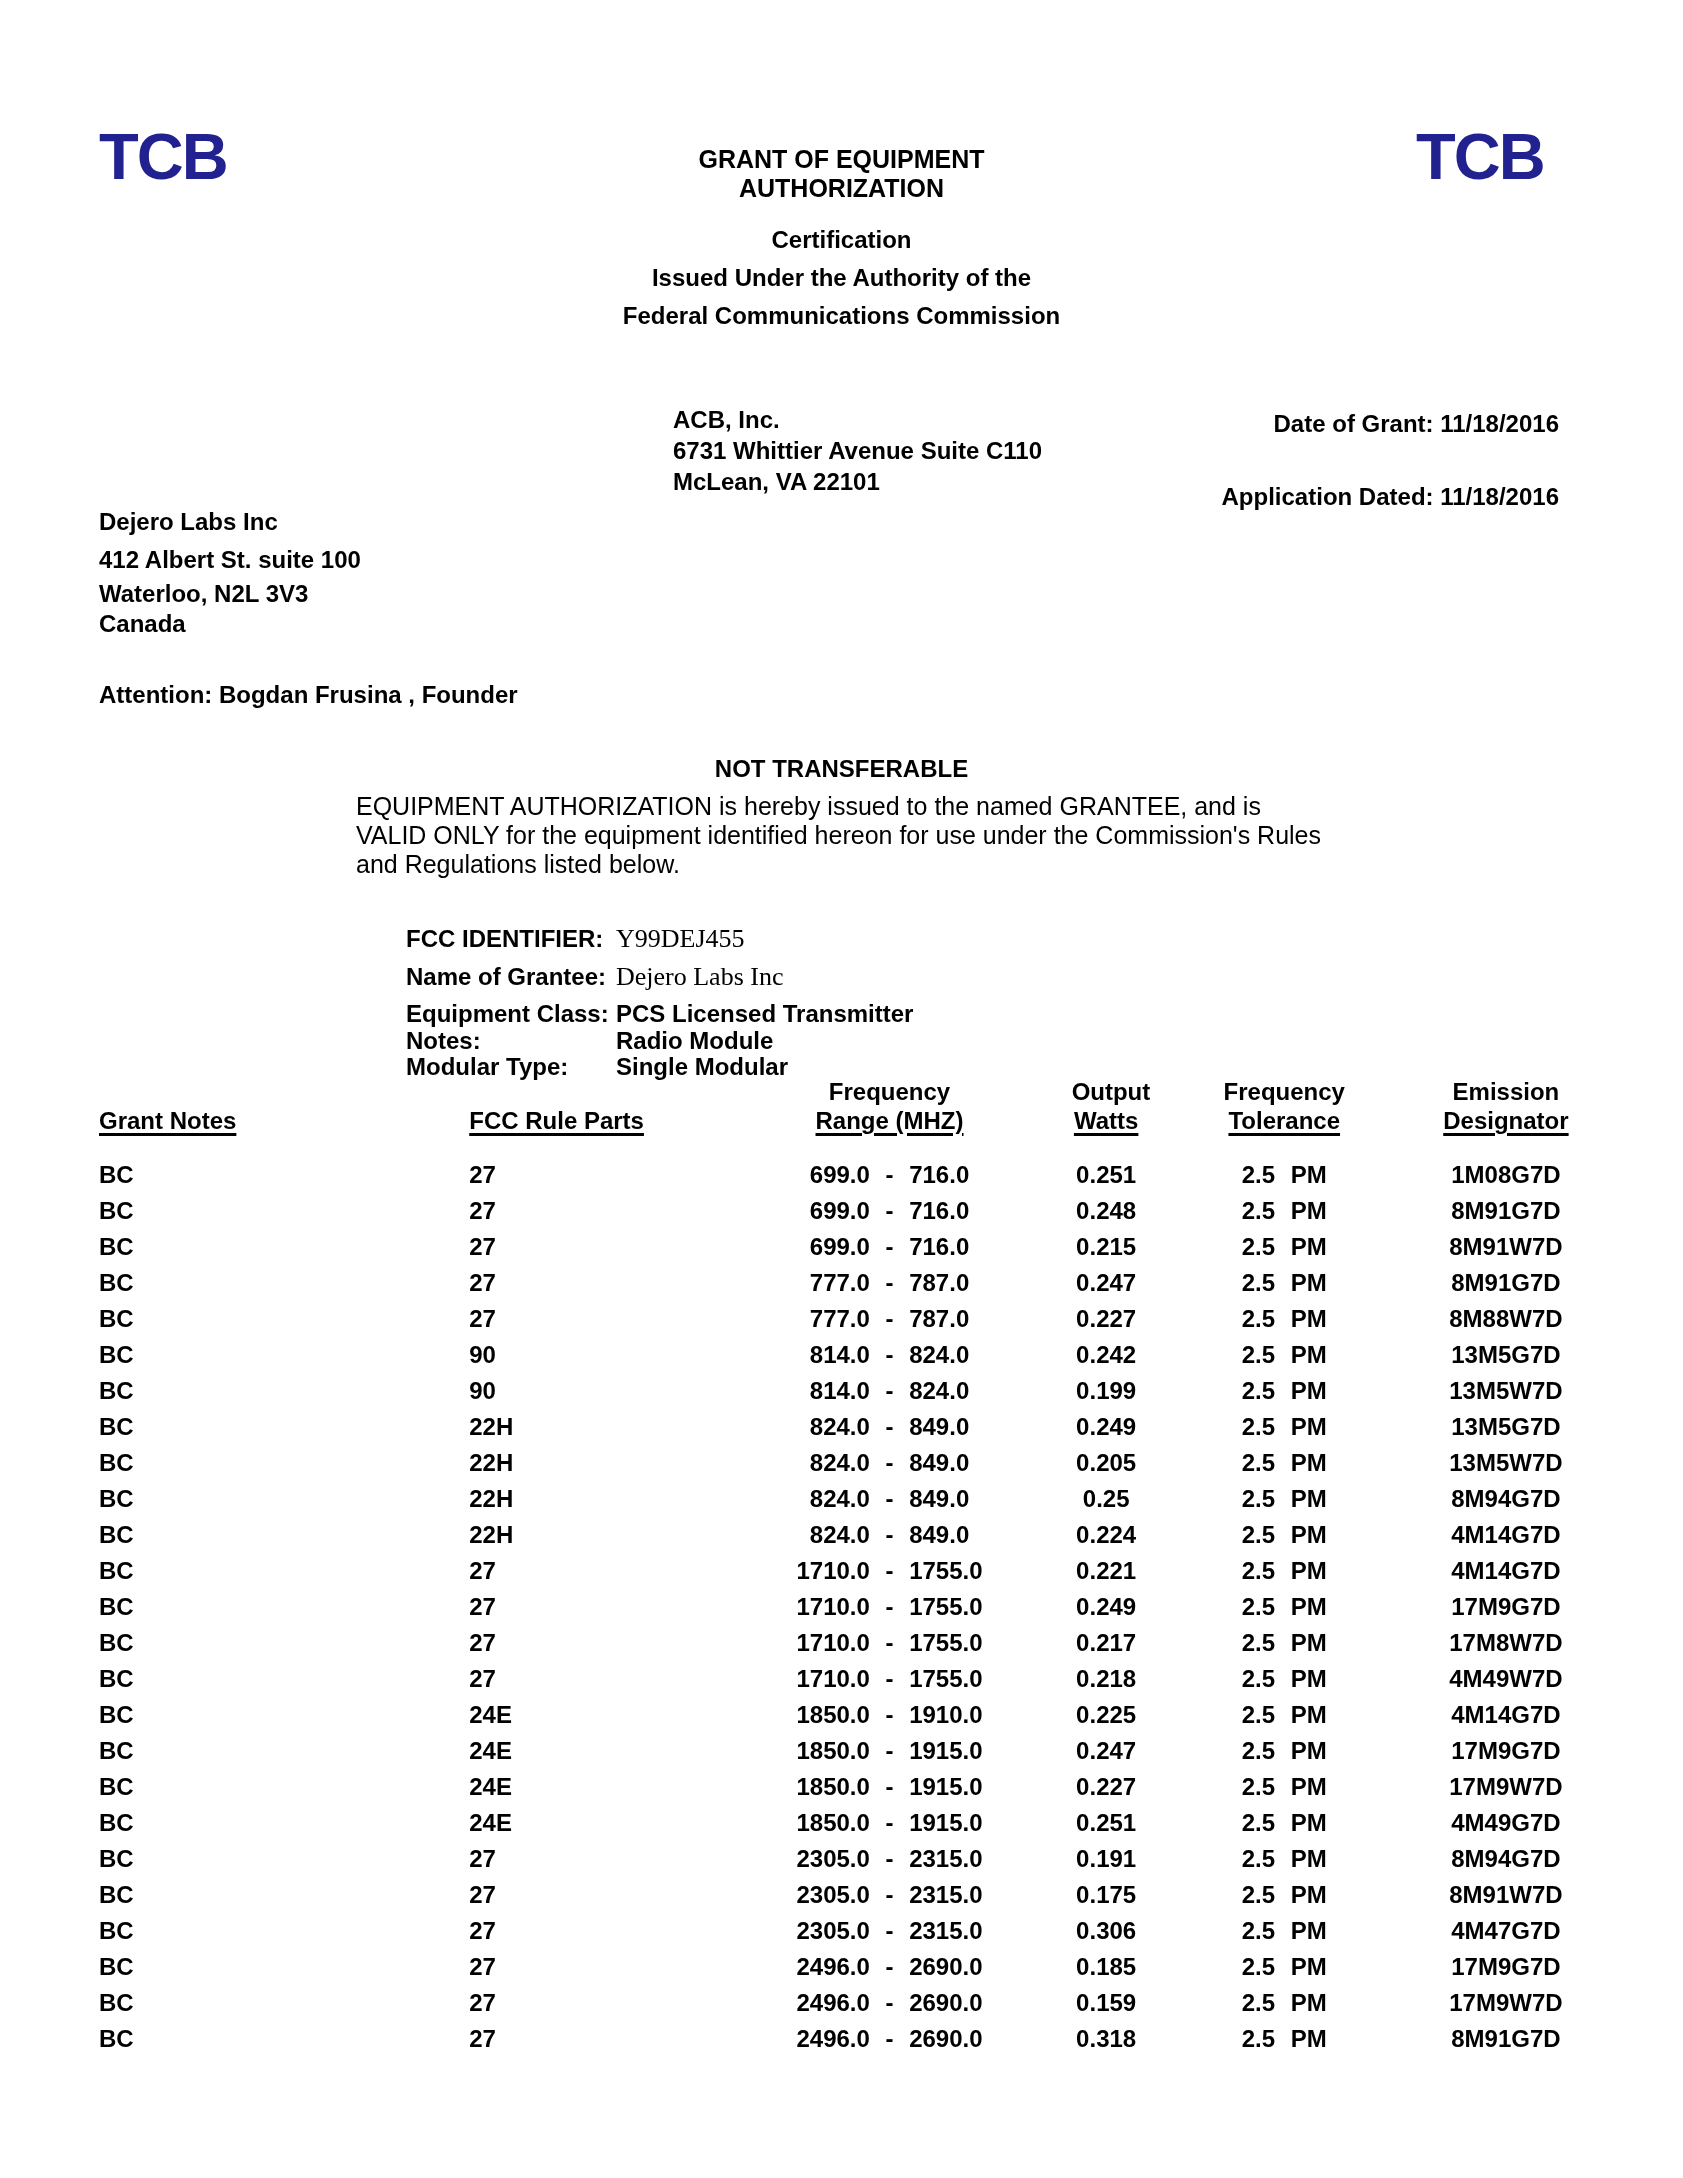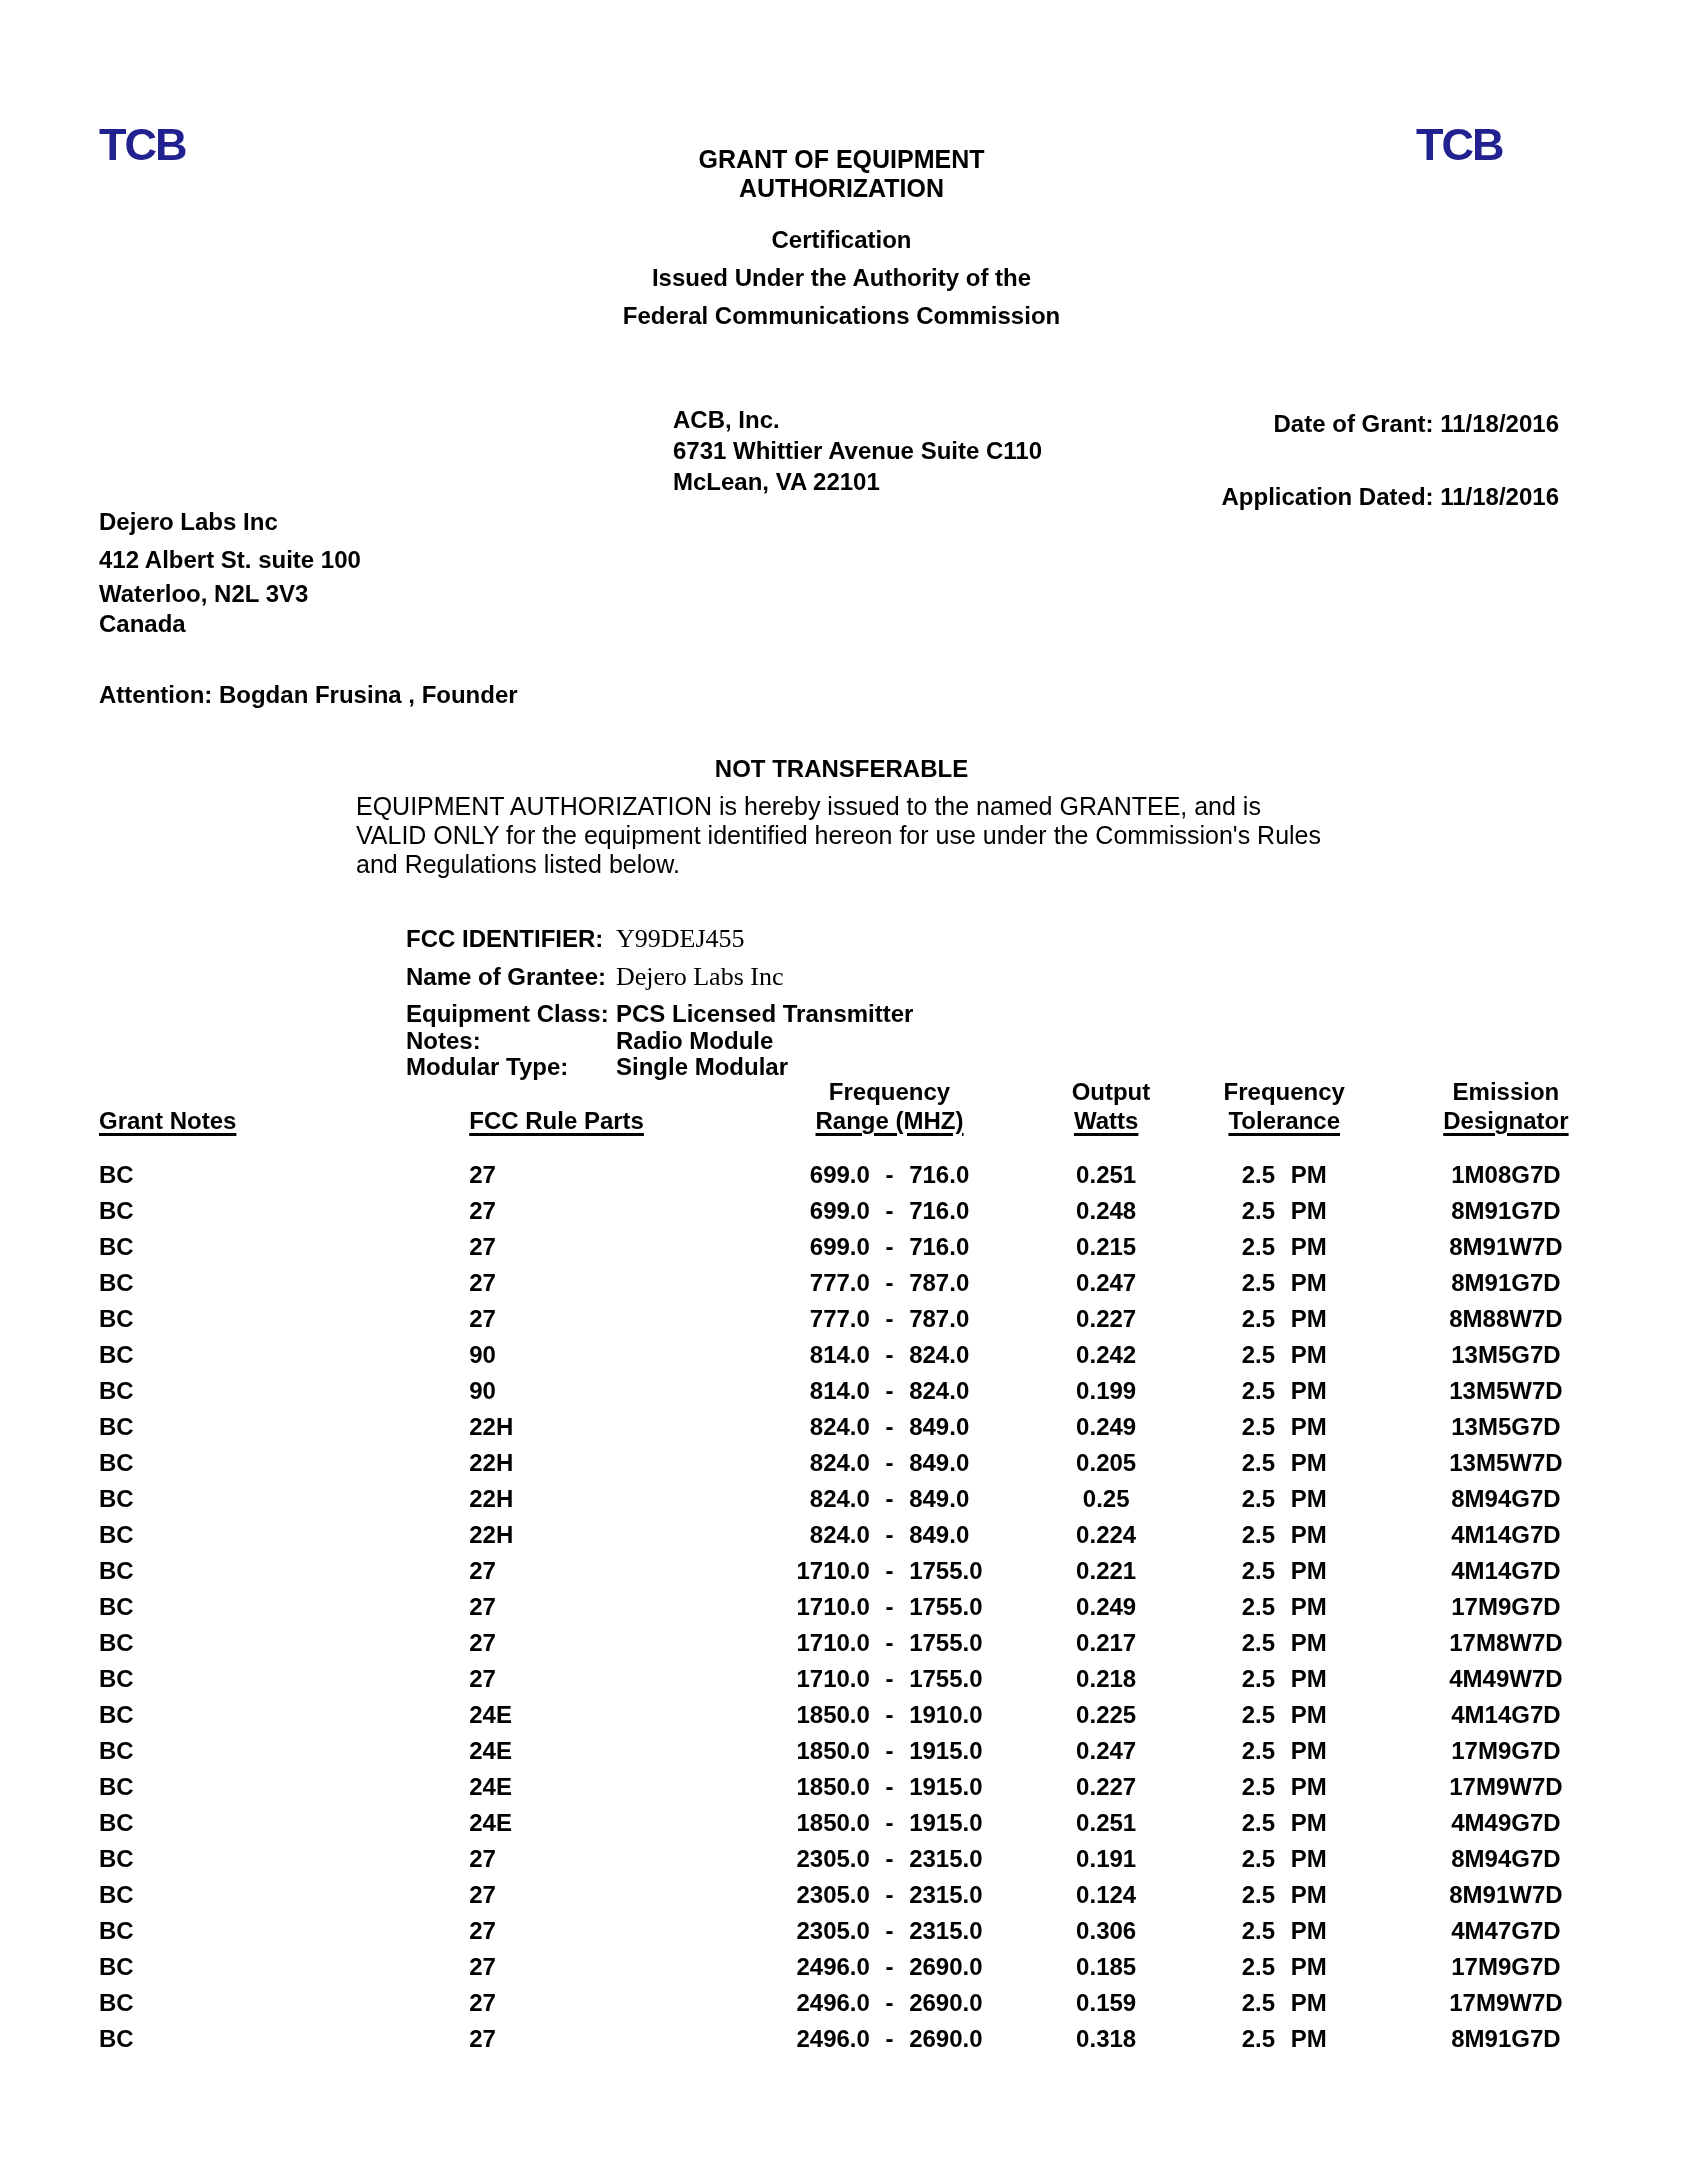--- a/index.html
+++ b/index.html
@@ -8,21 +8,21 @@
     width:1683px;
     height:2178px;
     background:#ffffff;
     font-family:"Liberation Sans", sans-serif;
     color:#000;
     overflow:hidden;
   }
   .tcb{
     position:absolute;
     font-weight:bold;
-    font-size:45px;
+    font-size:65px;
     letter-spacing:-2px;
     color:#21218f;
   }
   .tcb-left{left:99px;top:119px;}
   .tcb-right{left:1416px;top:119px;}
   .header-center{
     position:absolute;
     left:0;right:0;top:145px;
     text-align:center;
     font-weight:bold;
@@ -366,21 +366,21 @@
           <td>27</td>
           <td>2305.0 - 2315.0</td>
           <td>0.191</td>
           <td>2.5 PM</td>
           <td>8M94G7D</td>
         </tr>
         <tr>
           <td>BC</td>
           <td>27</td>
           <td>2305.0 - 2315.0</td>
-          <td>0.124</td>
+          <td>0.175</td>
           <td>2.5 PM</td>
           <td>8M91W7D</td>
         </tr>
         <tr>
           <td>BC</td>
           <td>27</td>
           <td>2305.0 - 2315.0</td>
           <td>0.306</td>
           <td>2.5 PM</td>
           <td>4M47G7D</td>

